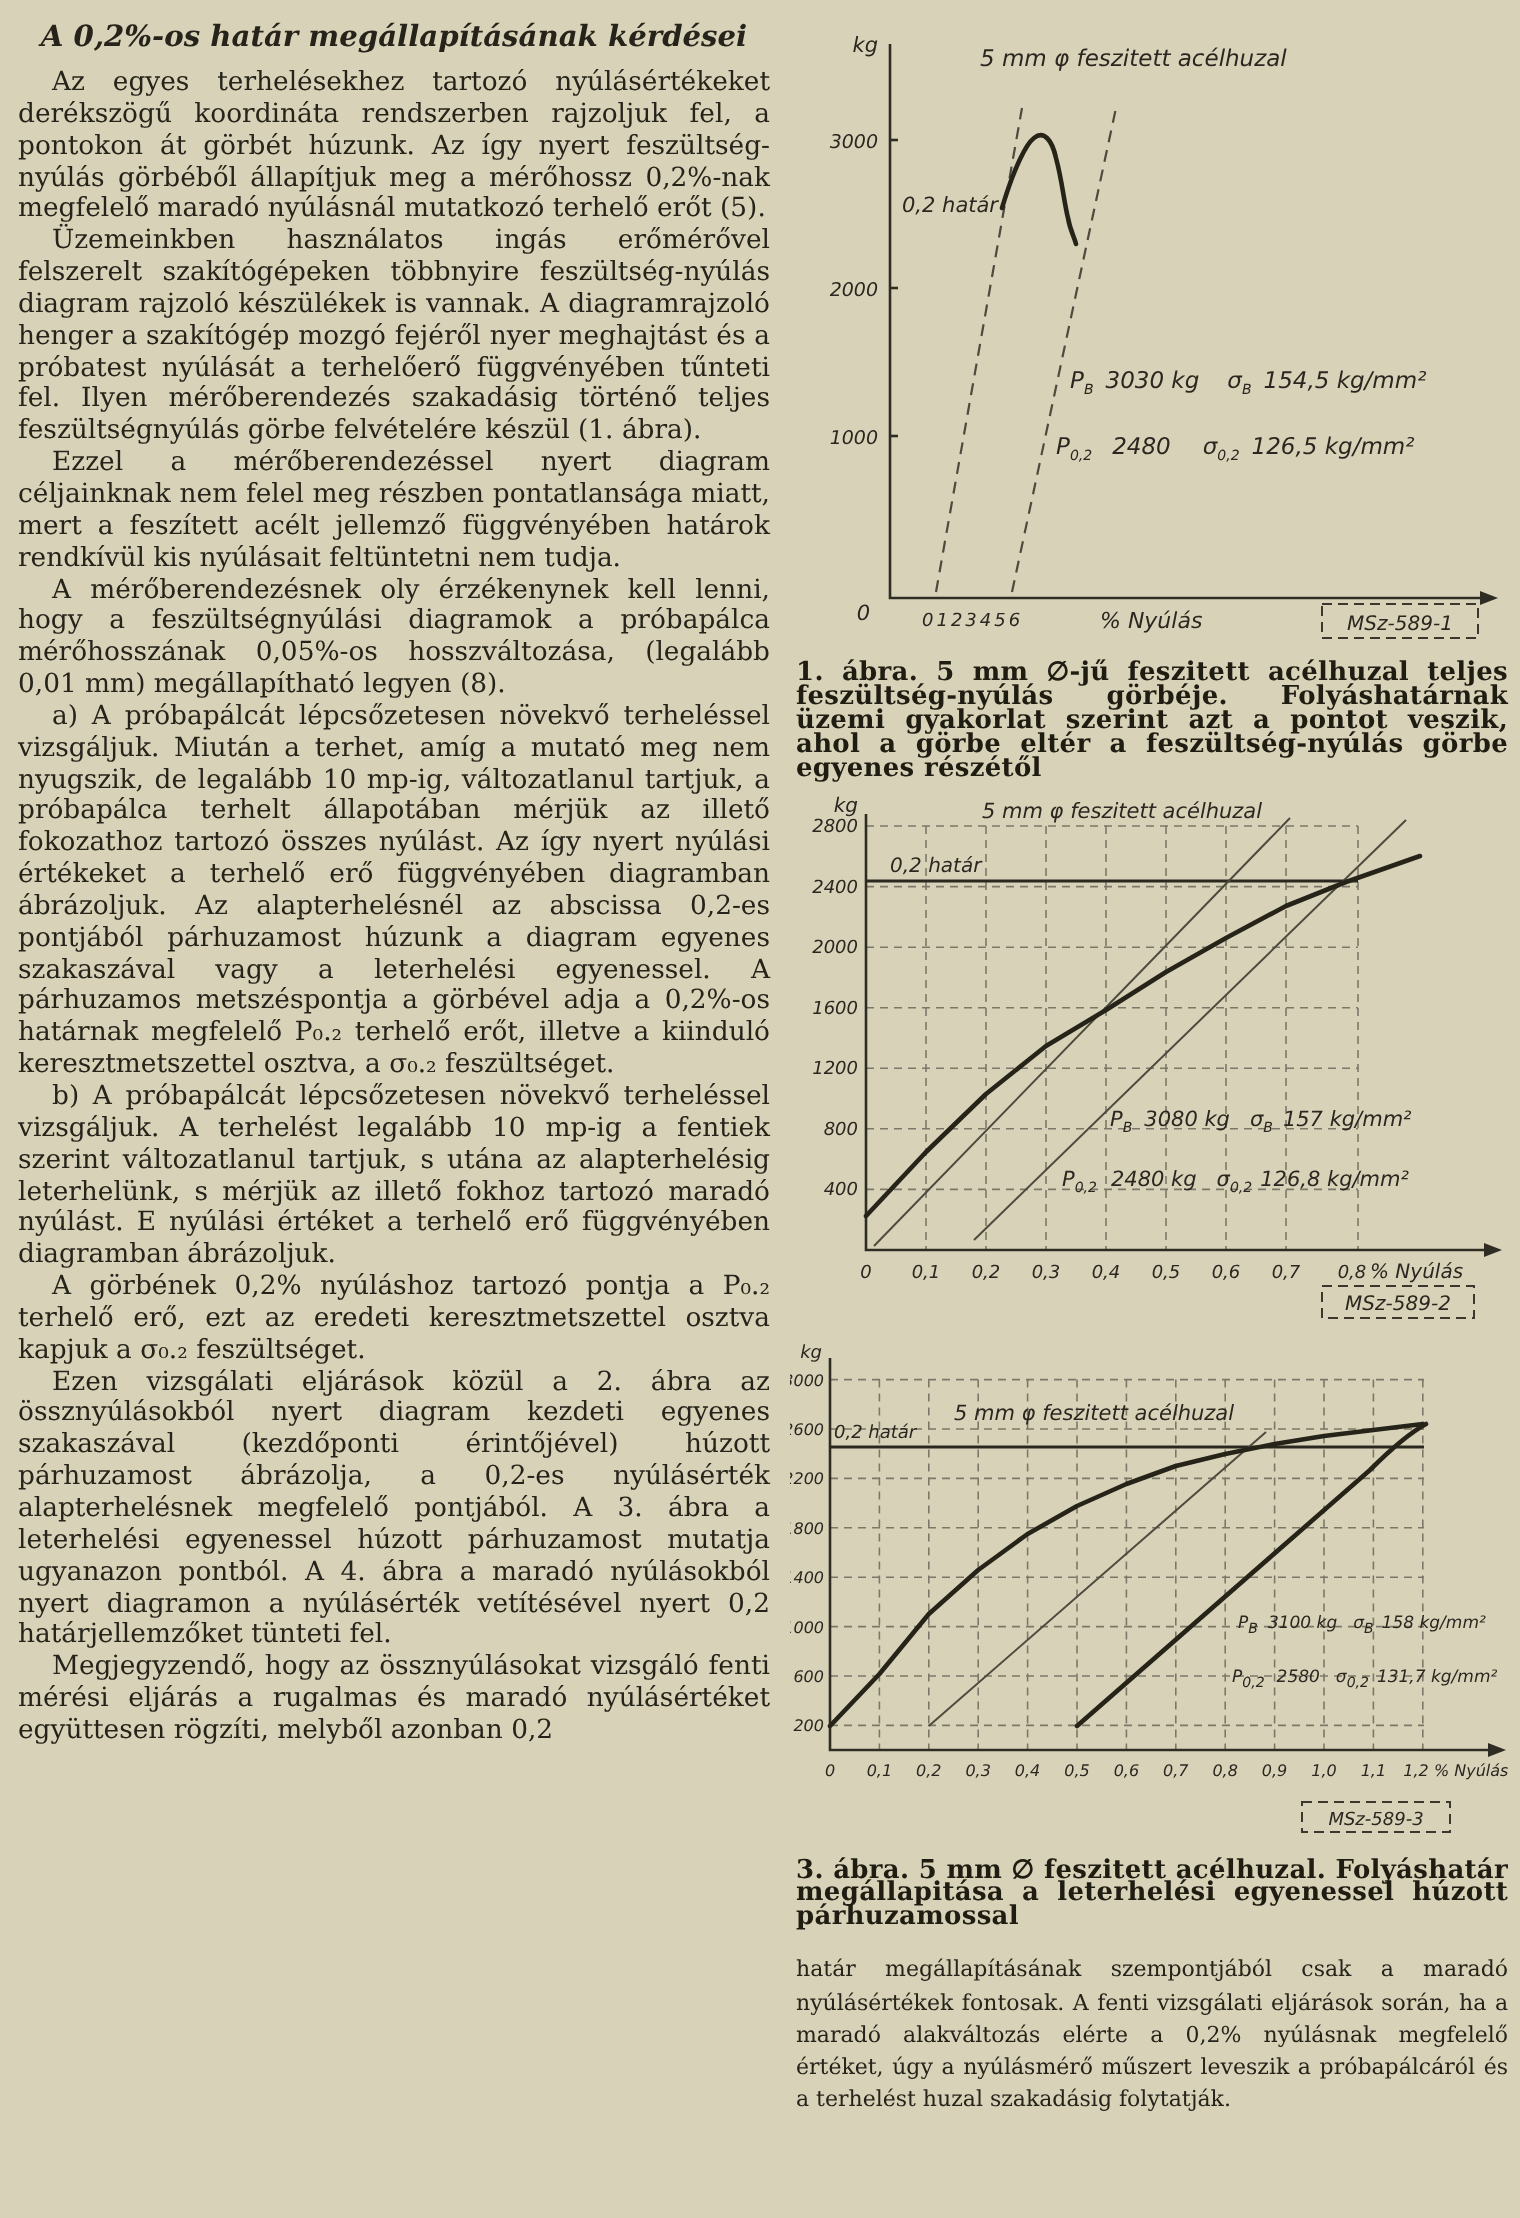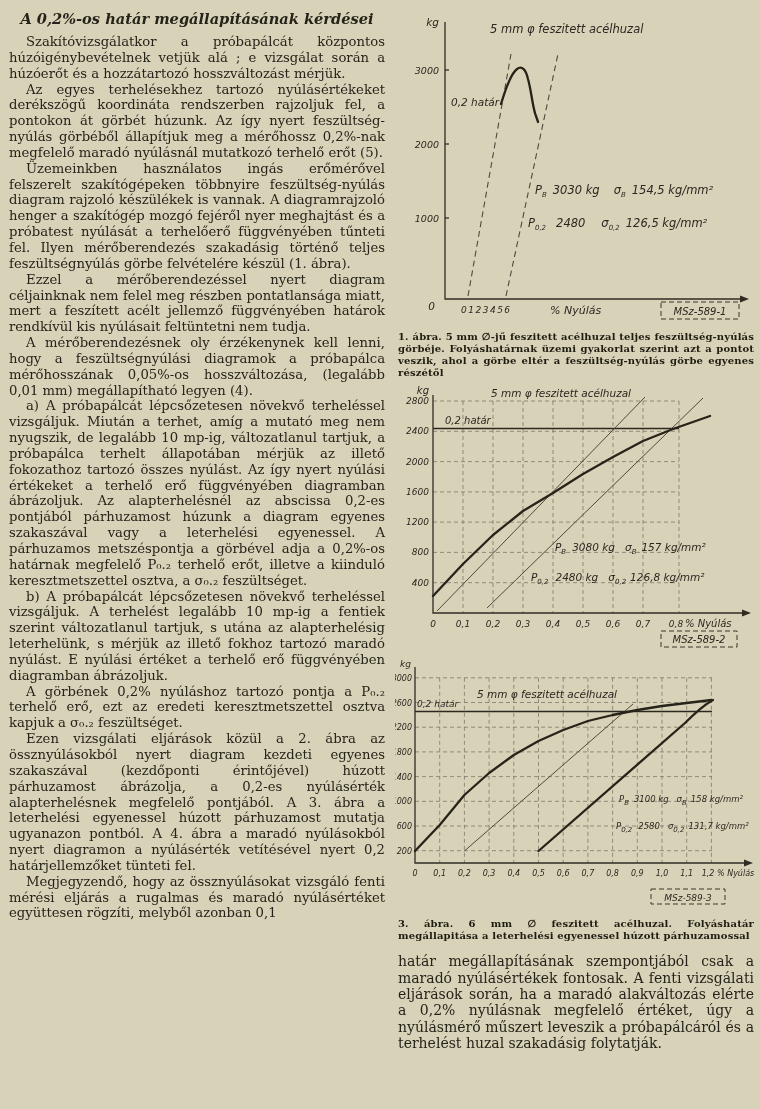--- a/index.html
+++ b/index.html
@@ -2,53 +2,52 @@
 <html><head>
 <meta charset="utf-8">
 <style>
   html,body{margin:0;padding:0;background:#c8c3a9;}
   .page{position:relative;width:760px;height:1109px;background:#d8d3b8;overflow:hidden;
         display:flex;font-family:"DejaVu Serif",serif;color:#26231a;}
   .col-left{width:392px;box-sizing:border-box;padding:8px 7px 0 9px;}
   .col-right{width:368px;box-sizing:border-box;padding:6px 3px 0 3px;}
   .art-title{font-size:14.6px;font-style:italic;font-weight:bold;text-align:center;margin:2px 0 7px 0;}
   .body-p{font-size:13.2px;line-height:15.85px;text-align:justify;margin:0;text-indent:17px;}
-  .figcap{font-size:10px;font-weight:bold;line-height:11.9px;text-align:justify;
+  .figcap{font-size:13px;font-weight:bold;line-height:11.9px;text-align:justify;
           margin:7px 3px 2px 3px;color:#1f1c12;letter-spacing:.15px;}
-  .closing{font-size:14px;line-height:16.3px;text-align:justify;margin:12px 3px 0 3px;text-indent:0;}
+  .closing{font-size:11px;line-height:16.3px;text-align:justify;margin:12px 3px 0 3px;text-indent:0;}
   svg{display:block;}
   svg text{fill:#2b2720;}
   .hand{font-family:"DejaVu Sans",sans-serif;font-style:italic;}
   .axis{stroke:#2f2c24;stroke-width:1.3;fill:none;}
   .grid{stroke:#7c7868;stroke-width:.8;fill:none;stroke-dasharray:4 3;}
   .thick{stroke:#262319;stroke-width:2.3;fill:none;stroke-linecap:round;stroke-linejoin:round;}
   .thin{stroke:#4e4a3e;stroke-width:1;fill:none;}
   .dashl{stroke:#4e4a3e;stroke-width:1.1;fill:none;stroke-dasharray:6 4;}
   .limit{stroke:#2b2820;stroke-width:1.5;fill:none;}
   .framebox{fill:none;stroke:#3a372c;stroke-width:1;stroke-dasharray:5 3;}
   .arrow{fill:#2f2c24;stroke:none;}
   .sub{font-size:7px;}
 </style>
 </head>
 <body>
 
 <div class="page">
 
   <div class="col-left">
     <div class="art-title">A 0,2%-os határ megállapításának kérdései</div>
-    <p class="body-p">Szakítóvizsgálatkor a próbapálcát központos húzóigénybevételnek vetjük alá ; e vizsgálat során a húzóerőt és a hozzátartozó hosszváltozást mérjük.</p>
     <p class="body-p">Az egyes terhelésekhez tartozó nyúlásértékeket derékszögű koordináta rendszerben rajzoljuk fel, a pontokon át görbét húzunk. Az így nyert feszültség-nyúlás görbéből állapítjuk meg a mérőhossz 0,2%-nak megfelelő maradó nyúlásnál mutatkozó terhelő erőt (5).</p>
     <p class="body-p">Üzemeinkben használatos ingás erőmérővel felszerelt szakítógépeken többnyire feszültség-nyúlás diagram rajzoló készülékek is vannak. A diagramrajzoló henger a szakítógép mozgó fejéről nyer meghajtást és a próbatest nyúlását a terhelőerő függvényében tűnteti fel. Ilyen mérőberendezés szakadásig történő teljes feszültségnyúlás görbe felvételére készül (1. ábra).</p>
     <p class="body-p">Ezzel a mérőberendezéssel nyert diagram céljainknak nem felel meg részben pontatlansága miatt, mert a feszített acélt jellemző függvényében határok rendkívül kis nyúlásait feltüntetni nem tudja.</p>
-    <p class="body-p">A mérőberendezésnek oly érzékenynek kell lenni, hogy a feszültségnyúlási diagramok a próbapálca mérőhosszának 0,05%-os hosszváltozása, (legalább 0,01 mm) megállapítható legyen (4).</p>
+    <p class="body-p">A mérőberendezésnek oly érzékenynek kell lenni, hogy a feszültségnyúlási diagramok a próbapálca mérőhosszának 0,05%-os hosszváltozása, (legalább 0,01 mm) megállapítható legyen (8).</p>
     <p class="body-p">a) A próbapálcát lépcsőzetesen növekvő terheléssel vizsgáljuk. Miután a terhet, amíg a mutató meg nem nyugszik, de legalább 10 mp-ig, változatlanul tartjuk, a próbapálca terhelt állapotában mérjük az illető fokozathoz tartozó összes nyúlást. Az így nyert nyúlási értékeket a terhelő erő függvényében diagramban ábrázoljuk. Az alapterhelésnél az abscissa 0,2-es pontjából párhuzamost húzunk a diagram egyenes szakaszával vagy a leterhelési egyenessel. A párhuzamos metszéspontja a görbével adja a 0,2%-os határnak megfelelő P₀.₂ terhelő erőt, illetve a kiinduló keresztmetszettel osztva, a σ₀.₂ feszültséget.</p>
     <p class="body-p">b) A próbapálcát lépcsőzetesen növekvő terheléssel vizsgáljuk. A terhelést legalább 10 mp-ig a fentiek szerint változatlanul tartjuk, s utána az alapterhelésig leterhelünk, s mérjük az illető fokhoz tartozó maradó nyúlást. E nyúlási értéket a terhelő erő függvényében diagramban ábrázoljuk.</p>
     <p class="body-p">A görbének 0,2% nyúláshoz tartozó pontja a P₀.₂ terhelő erő, ezt az eredeti keresztmetszettel osztva kapjuk a σ₀.₂ feszültséget.</p>
     <p class="body-p">Ezen vizsgálati eljárások közül a 2. ábra az össznyúlásokból nyert diagram kezdeti egyenes szakaszával (kezdőponti érintőjével) húzott párhuzamost ábrázolja, a 0,2-es nyúlásérték alapterhelésnek megfelelő pontjából. A 3. ábra a leterhelési egyenessel húzott párhuzamost mutatja ugyanazon pontból. A 4. ábra a maradó nyúlásokból nyert diagramon a nyúlásérték vetítésével nyert 0,2 határjellemzőket tünteti fel.</p>
-    <p class="body-p">Megjegyzendő, hogy az össznyúlásokat vizsgáló fenti mérési eljárás a rugalmas és maradó nyúlásértéket együttesen rögzíti, melyből azonban 0,1</p>
+    <p class="body-p">Megjegyzendő, hogy az össznyúlásokat vizsgáló fenti mérési eljárás a rugalmas és maradó nyúlásértéket együttesen rögzíti, melyből azonban 0,2</p>
   </div>
 
   <div class="col-right">
 
     <svg width="362" height="318" viewBox="0 0 362 318">
       <text class="hand" x="44" y="20" text-anchor="end" font-size="10.5">kg</text>
       <text class="hand" x="95" y="27" font-size="11.5">5 mm φ feszitett acélhuzal</text>
 
       <path class="axis" d="M 50,16 L 50,293 L 345,293"></path>
       <polygon class="arrow" points="345,289.5 354,293 345,296.5"></polygon>
@@ -216,17 +215,17 @@
         <text x="242.3" y="221">0,9</text>
         <text x="267" y="221">1,0</text>
         <text x="291.7" y="221">1,1</text>
         <text x="313" y="221">1,2</text>
       </g>
       <text class="hand" x="322" y="221" font-size="8">% Nyúlás</text>
 
       <rect class="framebox" x="256" y="234" width="74" height="15"></rect>
       <text class="hand" x="293" y="245.5" text-anchor="middle" font-size="9">MSz-589-3</text>
     </svg>
-    <div class="figcap">3. ábra. 6 mm ∅ feszitett acélhuzal. Folyáshatár megállapitása a leterhelési egyenessel húzott párhuzamossal</div>
+    <div class="figcap">3. ábra. 5 mm ∅ feszitett acélhuzal. Folyáshatár megállapitása a leterhelési egyenessel húzott párhuzamossal</div>
 
     <p class="closing">határ megállapításának szempontjából csak a maradó nyúlásértékek fontosak. A fenti vizsgálati eljárások során, ha a maradó alakváltozás elérte a 0,2% nyúlásnak megfelelő értéket, úgy a nyúlásmérő műszert leveszik a próbapálcáról és a terhelést huzal szakadásig folytatják.</p>
   </div>
 </div>
 
 </body></html>

